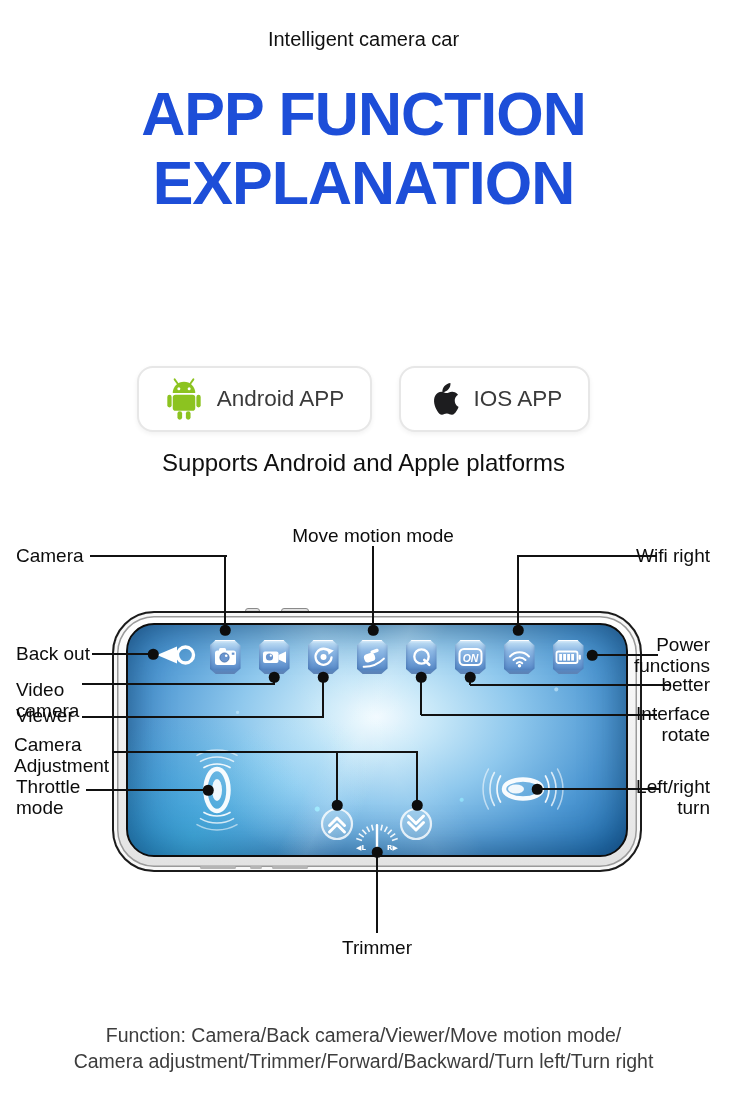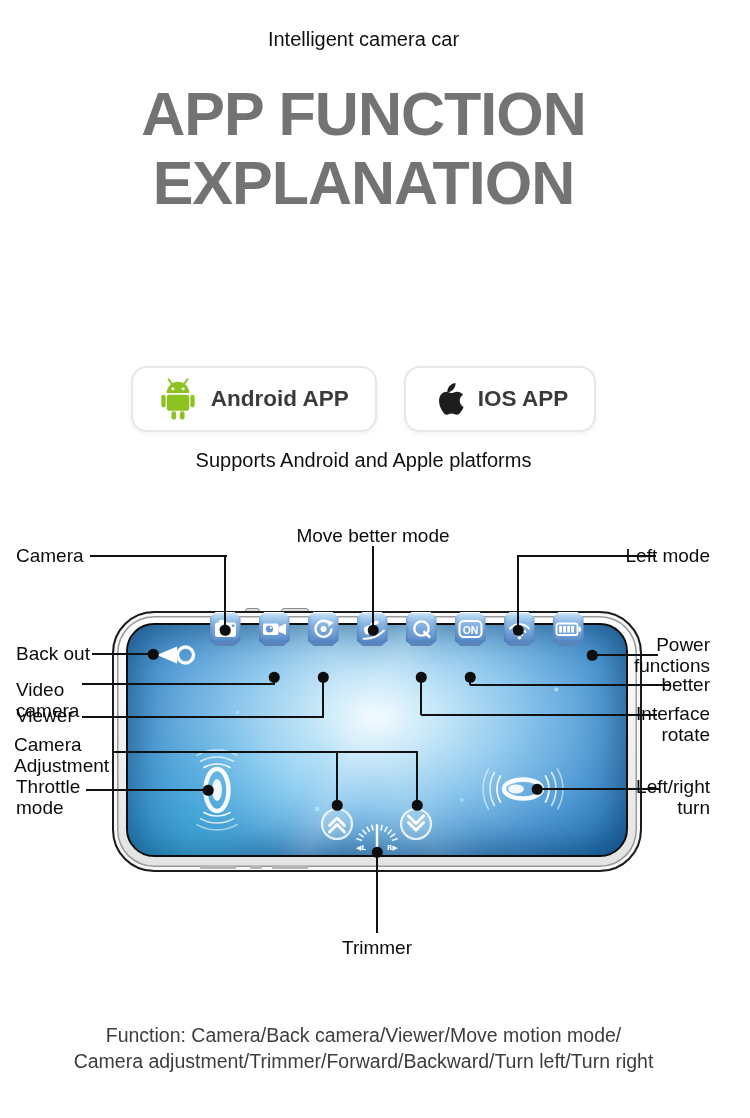--- a/index.html
+++ b/index.html
@@ -1,27 +1,27 @@
 <!DOCTYPE html>
 <html><head>
 <meta charset="utf-8">
 <style>
   html,body{margin:0;padding:0;background:#fff;}
   .page{position:relative;width:727px;height:1118px;background:#fff;overflow:hidden;
         font-family:"Liberation Sans","DejaVu Sans",sans-serif;color:#0c0c0c;}
   .kicker{position:absolute;top:28px;left:0;right:0;text-align:center;font-size:20px;color:#101010;}
   .title{position:absolute;top:80px;left:0;right:0;text-align:center;font-size:61px;font-weight:bold;
-         line-height:1.13;letter-spacing:-1px;white-space:pre-line;color:#737373;}
+         line-height:1.13;letter-spacing:-1px;white-space:pre-line;color:#1d4ed8;}
   .subtitle{position:absolute;top:253px;left:0;right:0;text-align:center;font-size:23.5px;line-height:1.14;
             white-space:pre-line;color:#0d0d0d;}
   .badges{position:absolute;top:366px;left:0;right:0;display:flex;justify-content:center;gap:27px;}
   .badge{height:62px;display:flex;align-items:center;gap:14px;padding:0 26px;background:#fff;
          border:2px solid #e7e7e7;border-radius:16px;box-shadow:0 2px 5px rgba(0,0,0,.06);}
-  .badge-label{font-size:22.5px;font-weight:700;color:#3a3a3a;}
-  .supports{position:absolute;top:449px;left:0;right:0;text-align:center;font-size:20px;color:#101010;}
+  .badge-label{font-size:22.5px;font-weight:400;color:#3a3a3a;}
+  .supports{position:absolute;top:449px;left:0;right:0;text-align:center;font-size:24px;color:#101010;}
 
   
   .phone{position:absolute;left:112px;top:611px;width:530px;height:261px;border:2.5px solid #1b1b1b;
          border-radius:42px;background:linear-gradient(180deg,#ffffff,#e2e2e2);
          box-shadow:inset 0 0 0 3px #f8f8f8, inset 0 0 0 4.5px #9a9a9a;z-index:1;box-sizing:border-box;}
   .edge-btn{position:absolute;background:linear-gradient(180deg,#e8e8e8,#b9b9b9);border:1px solid #8a8a8a;
             border-radius:3px;z-index:0;}
   .bottom-slot{position:absolute;height:3px;background:#b5b5b5;border-radius:1.5px;z-index:2;}
   .screen{position:absolute;left:126px;top:623px;width:502px;height:234px;border:2px solid #0d0d0d;
           border-radius:28px;overflow:hidden;z-index:2;box-sizing:border-box;
@@ -33,24 +33,24 @@
        linear-gradient(115deg, transparent 42%, rgba(255,255,255,.12) 47%, transparent 53%),
        linear-gradient(62deg, transparent 40%, rgba(255,255,255,.09) 50%, transparent 58%),
        radial-gradient(circle at 13% 92%, rgba(64,200,235,.40) 0%, transparent 26%),
        radial-gradient(circle at 34% 68%, rgba(170,230,255,.28) 0%, transparent 20%),
        radial-gradient(circle 3px at 38% 80%, rgba(150,235,255,.9) 0 2px, transparent 3px),
        radial-gradient(circle 2.5px at 67% 76%, rgba(150,235,255,.7) 0 1.5px, transparent 2.5px),
        radial-gradient(circle 2.5px at 86% 28%, rgba(210,240,255,.6) 0 1.5px, transparent 2.5px),
        radial-gradient(circle 2px at 22% 38%, rgba(210,240,255,.5) 0 1.2px, transparent 2px);}
 
   
-  .tb-icon{position:absolute;top:612px;width:31px;height:34px;z-index:3;
+  .tb-icon{position:absolute;top:640px;width:31px;height:34px;z-index:3;
            clip-path:polygon(20% 0,80% 0,100% 16%,100% 84%,80% 100%,20% 100%,0 84%,0 16%);
            background:linear-gradient(180deg,#e3f2fd 0%,#b6d7f1 10%,#8db8e5 32%,#6b9bd4 68%,#5a8cc9 86%,#8fb6e2 100%);
-           box-shadow:inset 0 1px 0 rgba(255,255,255,.9), inset 0 -3px 4px rgba(25,60,120,.45);}
+           box-shadow:inset 0 1px 0 rgba(255,255,255,.9), inset 0 -3px 4px rgba(25,60,120,.45);font-style:italic;}
   .tb-icon svg{position:absolute;left:0;top:0;}
   .back-btn{position:absolute;left:155px;top:643px;width:44px;height:24px;z-index:3;}
 
   .ctrl{position:absolute;z-index:3;}
 
   
   .ln{position:absolute;background:#111;z-index:4;}
   .ln-h{height:2.5px;} .ln-v{width:2.5px;}
   .dot{position:absolute;width:10.5px;height:10.5px;border-radius:50%;background:#0d0d0d;z-index:5;
        transform:translate(-50%,-50%);}
@@ -266,22 +266,22 @@
   <div class="dot" style="left:337px;top:805px"></div>
   <div class="dot" style="left:417px;top:805px"></div>
   <div class="dot" style="left:208px;top:790px"></div>
   <div class="dot" style="left:592px;top:655px"></div>
   <div class="dot" style="left:470px;top:677px"></div>
   <div class="dot" style="left:421px;top:677px"></div>
   <div class="dot" style="left:537px;top:789px"></div>
   <div class="dot" style="left:377px;top:852px"></div>
 
   <div class="lab" style="left:16px;top:546px">Camera</div>
-  <div class="lab lab-c" style="left:373px;top:526px">Move better mode</div>
-  <div class="lab lab-r" style="right:17px;top:546px">Left mode</div>
+  <div class="lab lab-c" style="left:373px;top:526px">Move motion mode</div>
+  <div class="lab lab-r" style="right:17px;top:546px">Wifi right</div>
   <div class="lab" style="left:16px;top:644px">Back out</div>
   <div class="lab" style="left:16px;top:680px">Video
 camera</div>
   <div class="lab" style="left:16px;top:706px">Viewer</div>
   <div class="lab" style="left:14px;top:735px">Camera
 Adjustment</div>
   <div class="lab" style="left:16px;top:777px">Throttle
 mode</div>
   <div class="lab lab-r" style="right:17px;top:635px">Power
 functions</div>

